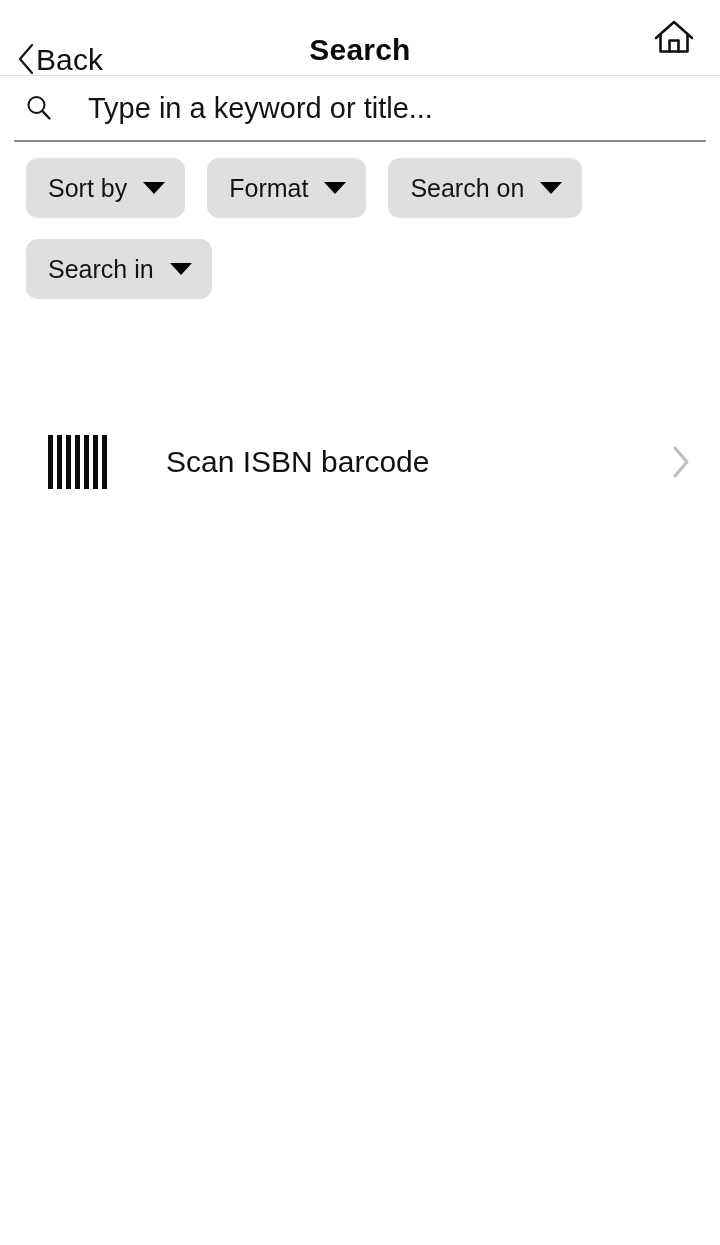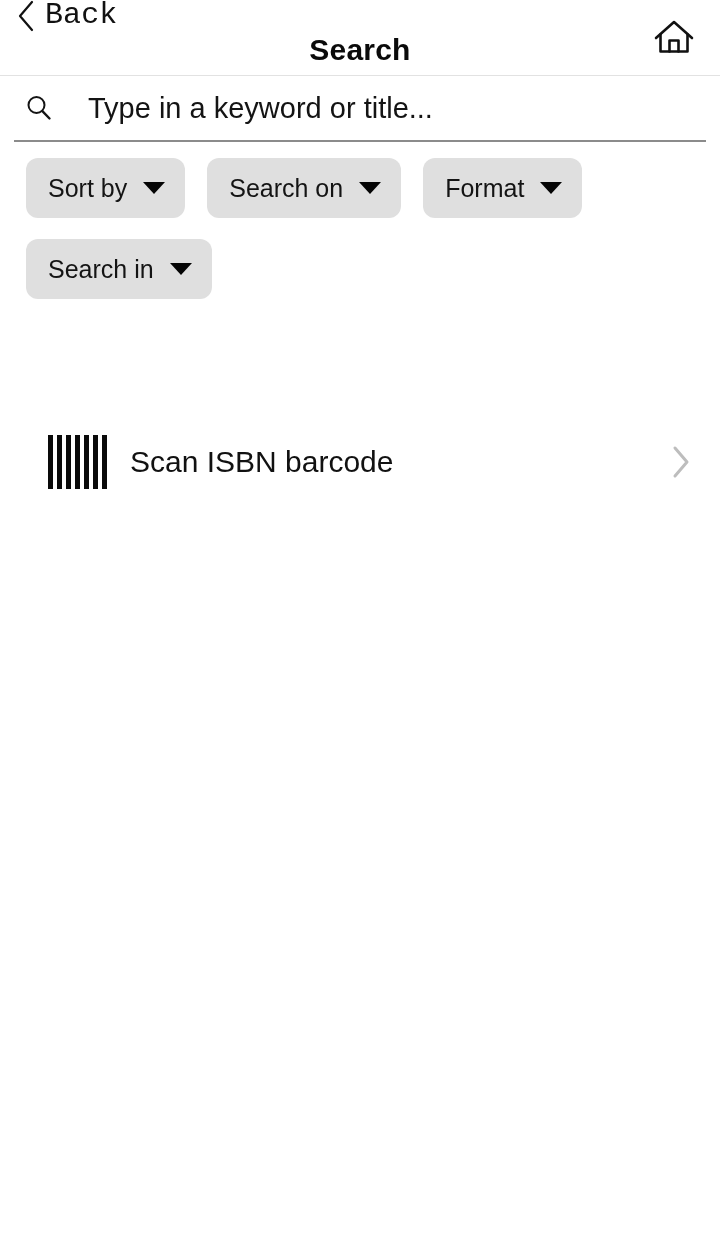--- a/index.html
+++ b/index.html
@@ -25,27 +25,25 @@
     box-sizing: border-box;
     border-bottom: 1px solid #e2e2e2;
     background: #ffffff;
   }
   .back-btn {
     position: absolute;
     left: 10px;
     top: 0;
     height: 75px;
     display: flex;
-    align-items: flex-start;
-    gap: 9px;
+    align-items: flex-end;
     padding: 0 6px;
     cursor: pointer;
     background: transparent;
     border: 0;
-    font-family: Liberation Mono, monospace;
   }
   .chev-left {
     display: block;
     width: 20px;
     height: 32px;
     flex: none;
   }
   .back-label {
     font-size: 30px;
     line-height: 1;
@@ -181,20 +179,21 @@
     display: block;
     width: 5px;
     height: 54px;
     background: #0a0a0a;
   }
   .scan-label {
     font-size: 30px;
     color: #111111;
     line-height: 1;
     flex: 1 1 auto;
+    margin-left: 36px;
   }
   .chev-right {
     flex: none;
     width: 22px;
     height: 34px;
     display: block;
   }
 </style>
 </head>
 <body>
@@ -229,26 +228,26 @@
 </div>
 
 <div class="chips">
 
   <div class="chip">
     <span class="chip-label">Sort by</span>
     <span class="caret"></span>
   </div>
 
   <div class="chip">
+    <span class="chip-label">Format</span>
+    <span class="caret"></span>
+  </div>
+
+  <div class="chip">
     <span class="chip-label">Search on</span>
-    <span class="caret"></span>
-  </div>
-
-  <div class="chip">
-    <span class="chip-label">Format</span>
     <span class="caret"></span>
   </div>
 
   <div class="chip">
     <span class="chip-label">Search in</span>
     <span class="caret"></span>
   </div>
 
 </div>
 

